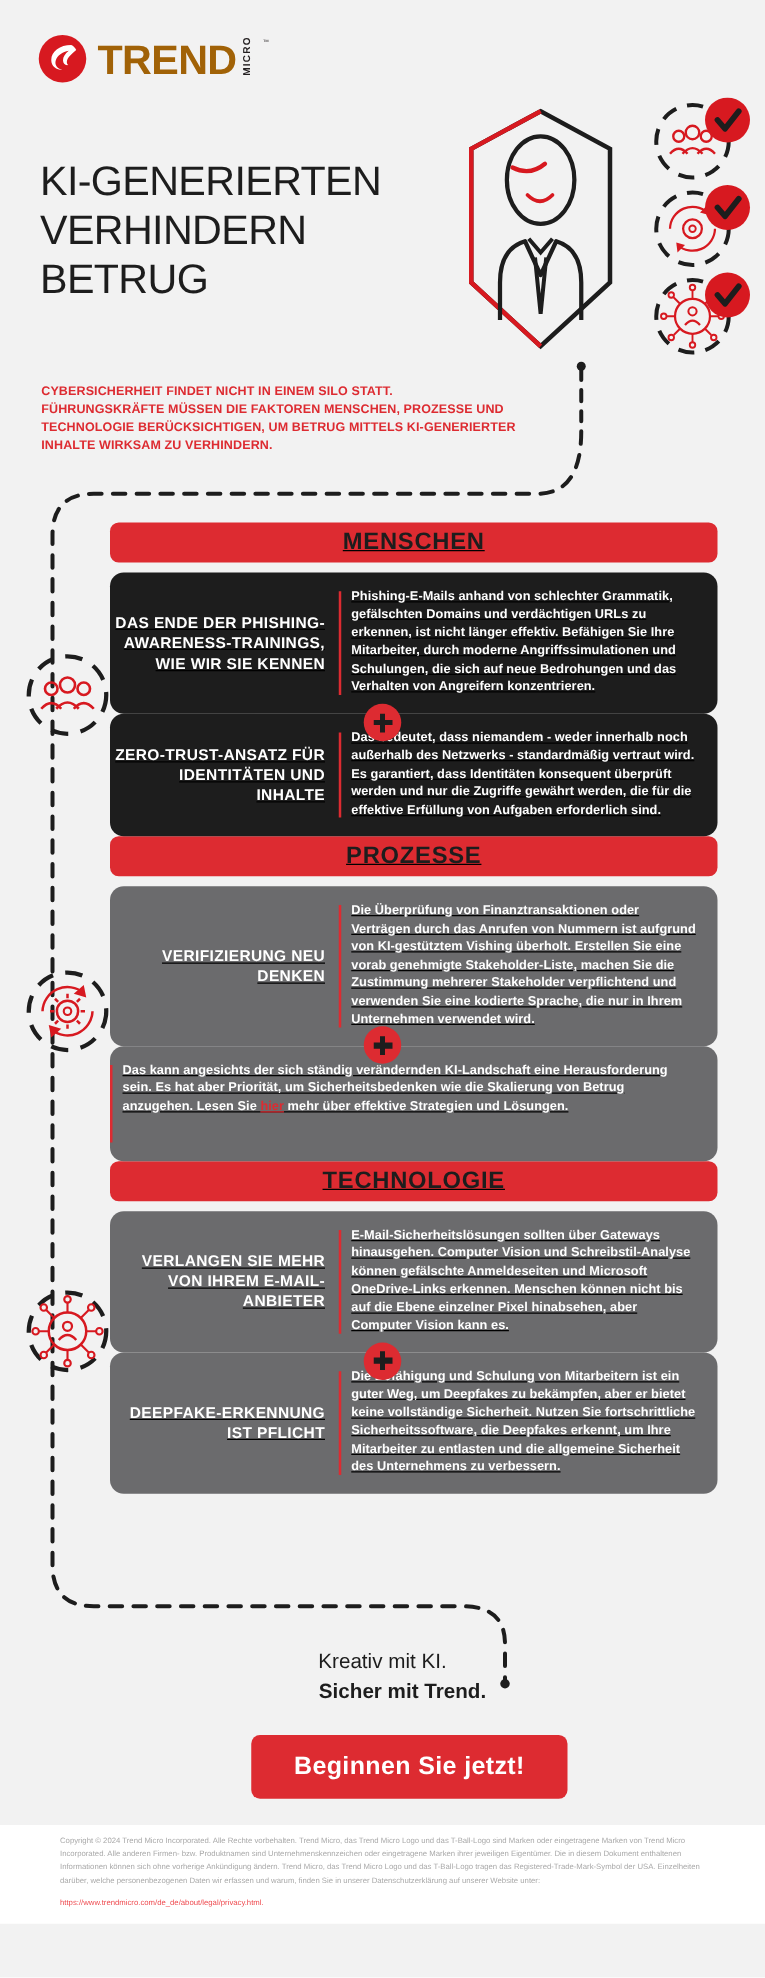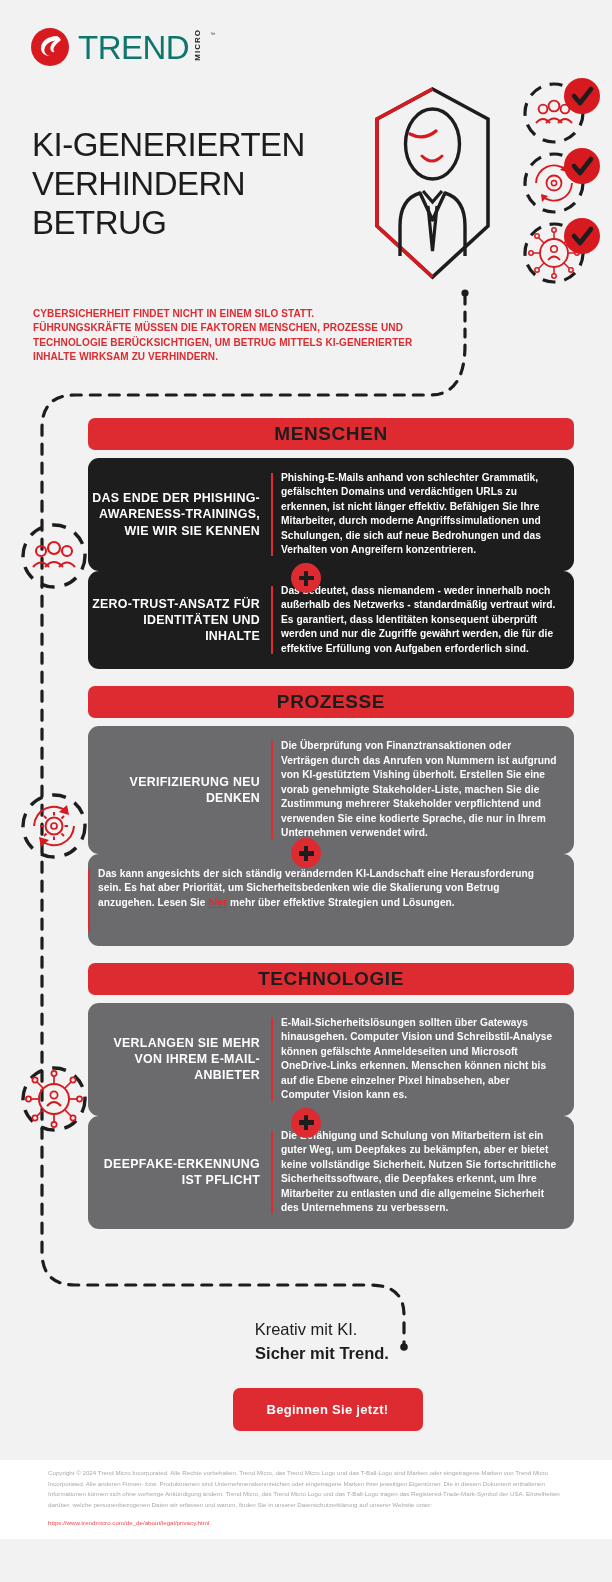--- a/index.html
+++ b/index.html
@@ -29,24 +29,24 @@
     position: absolute;
     left: 30px;
     top: 27px;
     display: flex;
     align-items: center;
     gap: 8px;
   }
   .logo-mark { width: 40px; height: 40px; display: block; }
   .logo-word {
     font-family: "Liberation Sans", sans-serif;
-    font-weight: normal;
+    font-weight: bold;
     font-size: 33px;
     letter-spacing: -0.5px;
-    color: #0f766e;
+    color: #a16207;
     line-height: 1;
   }
   .logo-sub {
     font-size: 8px;
     font-weight: bold;
     letter-spacing: 1px;
     color: #231f20;
     writing-mode: vertical-rl;
     transform: rotate(180deg);
     align-self: flex-start;
@@ -90,21 +90,21 @@
   .flow-svg {
     position: absolute;
     left: 0; top: 0;
     width: 612px; height: 1582px;
     pointer-events: none;
   }
 
   
   .sections { position: absolute; left: 0; top: 418px; width: 612px; }
 
-  .section { margin-bottom: 17px; }
+  .section { margin-bottom: 0; text-decoration: underline; }
 
   .section-title {
     margin: 0 38px 0 88px;
     background: #dd2b31;
     border-radius: 7px;
     height: 32px;
     display: flex;
     align-items: center;
     justify-content: center;
     color: #1d1d1d;
@@ -209,21 +209,21 @@
   .cta {
     display: inline-block;
     margin-top: 22px;
     background: #dd2b31;
     color: #ffffff;
     border: none;
     border-radius: 7px;
     padding: 14px 34px;
     font-family: "Liberation Sans", sans-serif;
     font-weight: bold;
-    font-size: 13px;
+    font-size: 20px;
     letter-spacing: 0.3px;
     cursor: pointer;
     margin-left: 43px;
   }
 
   
   .footer {
     position: absolute;
     left: 0;
     top: 1460px;

